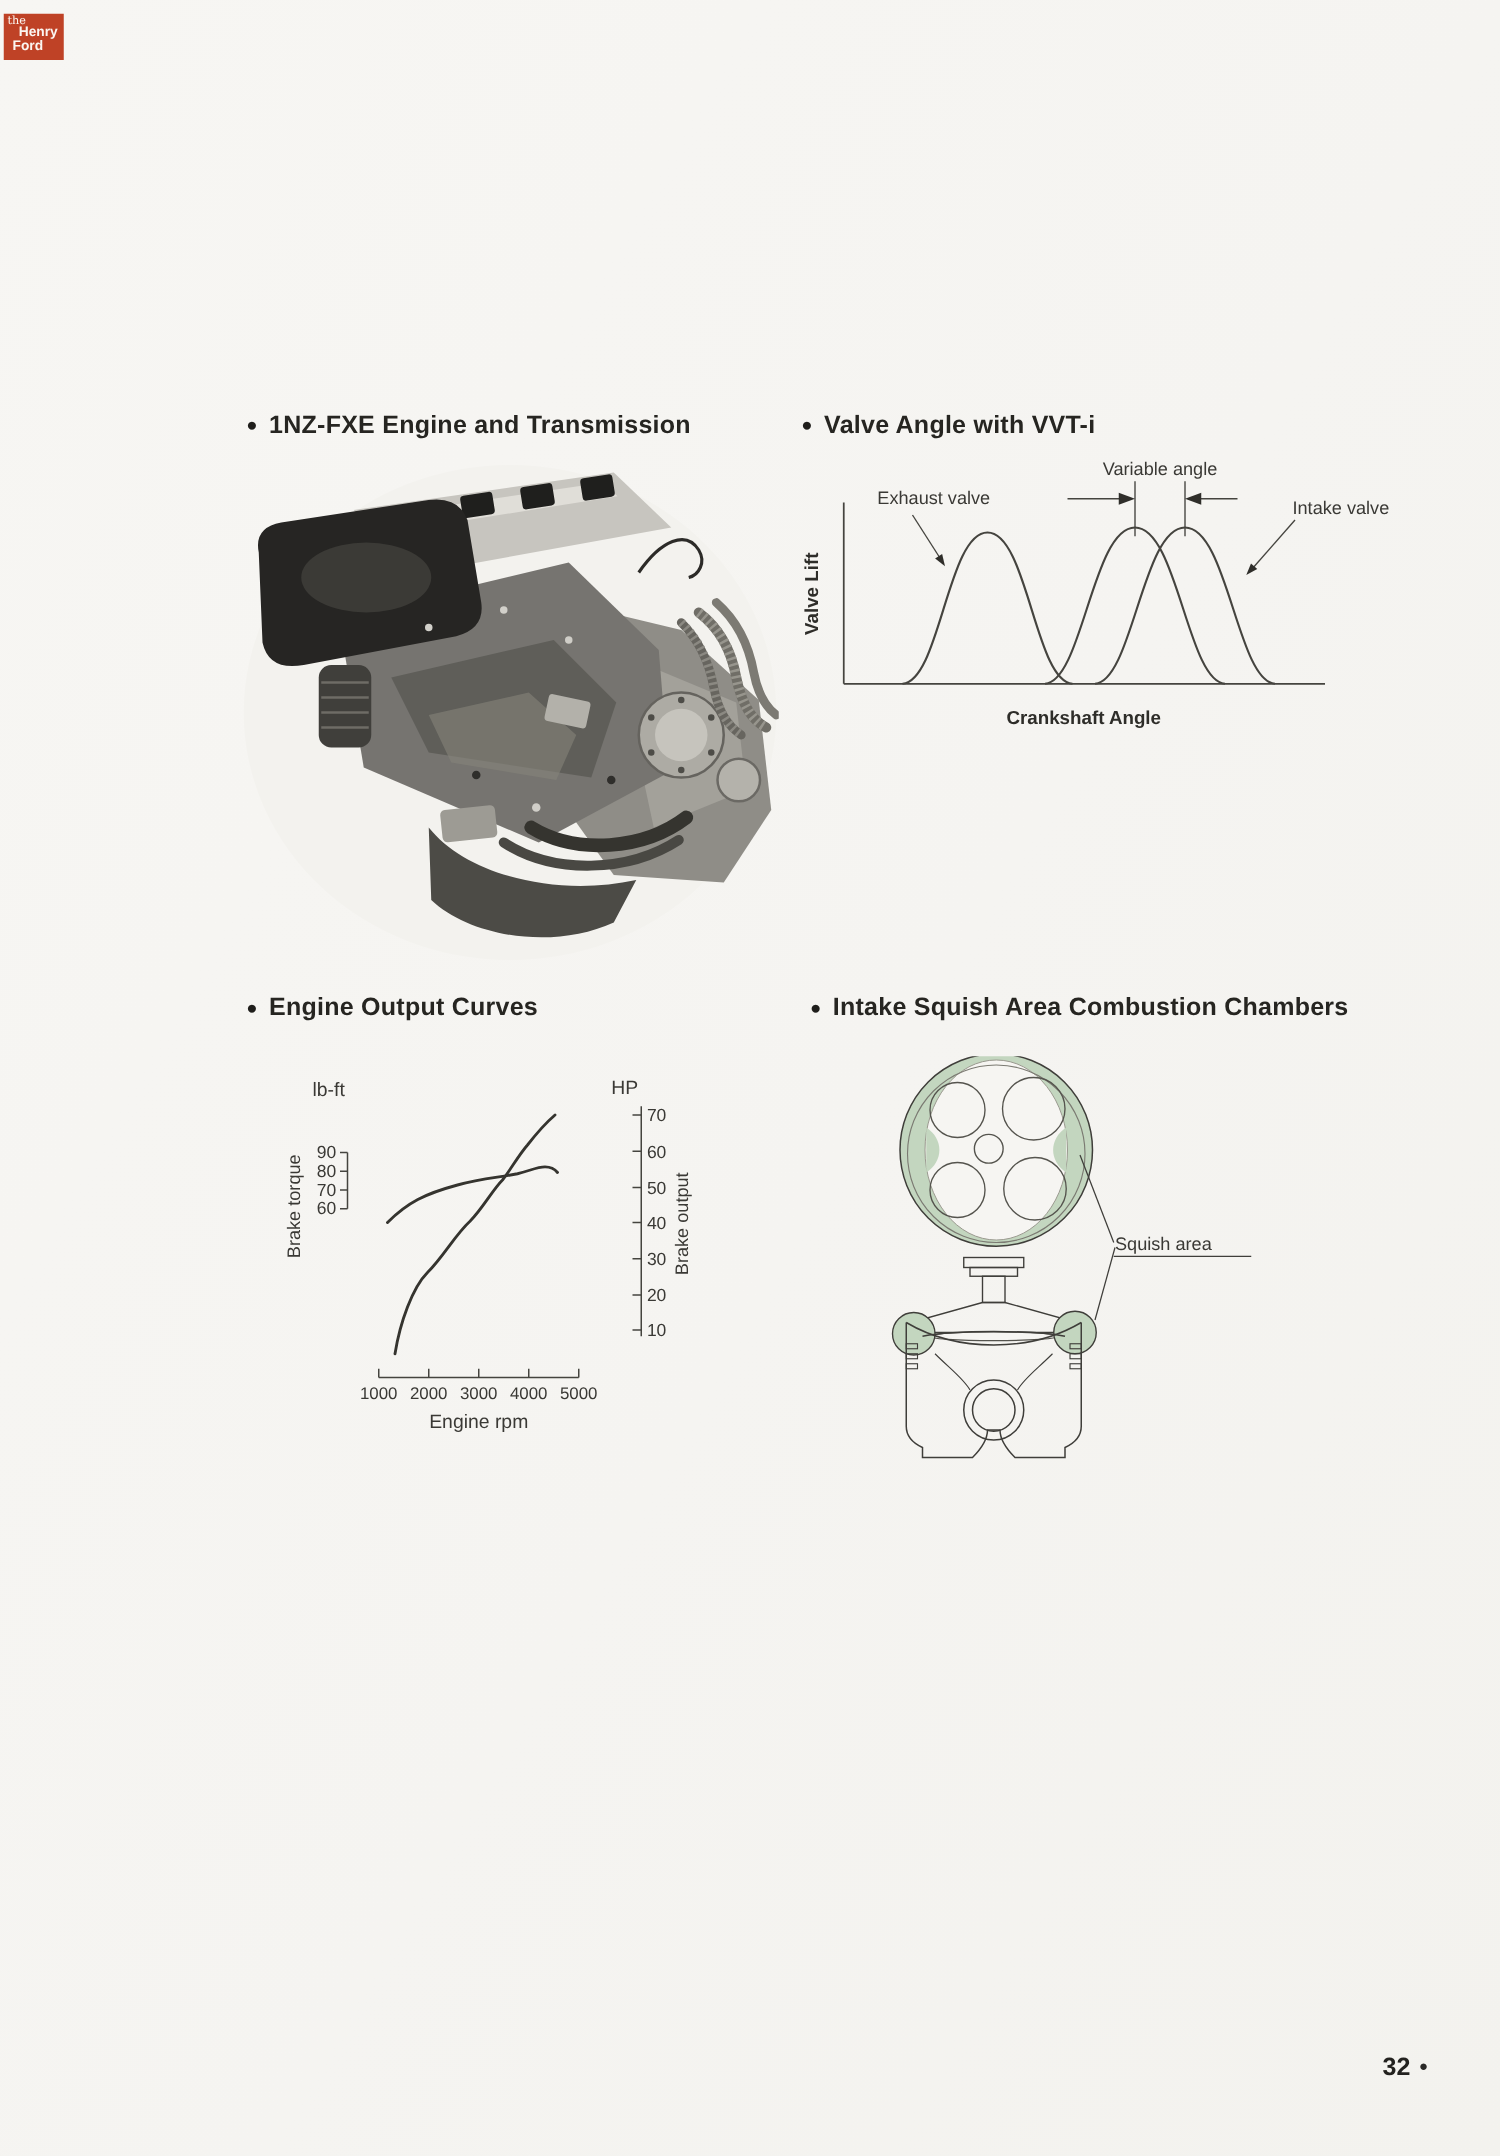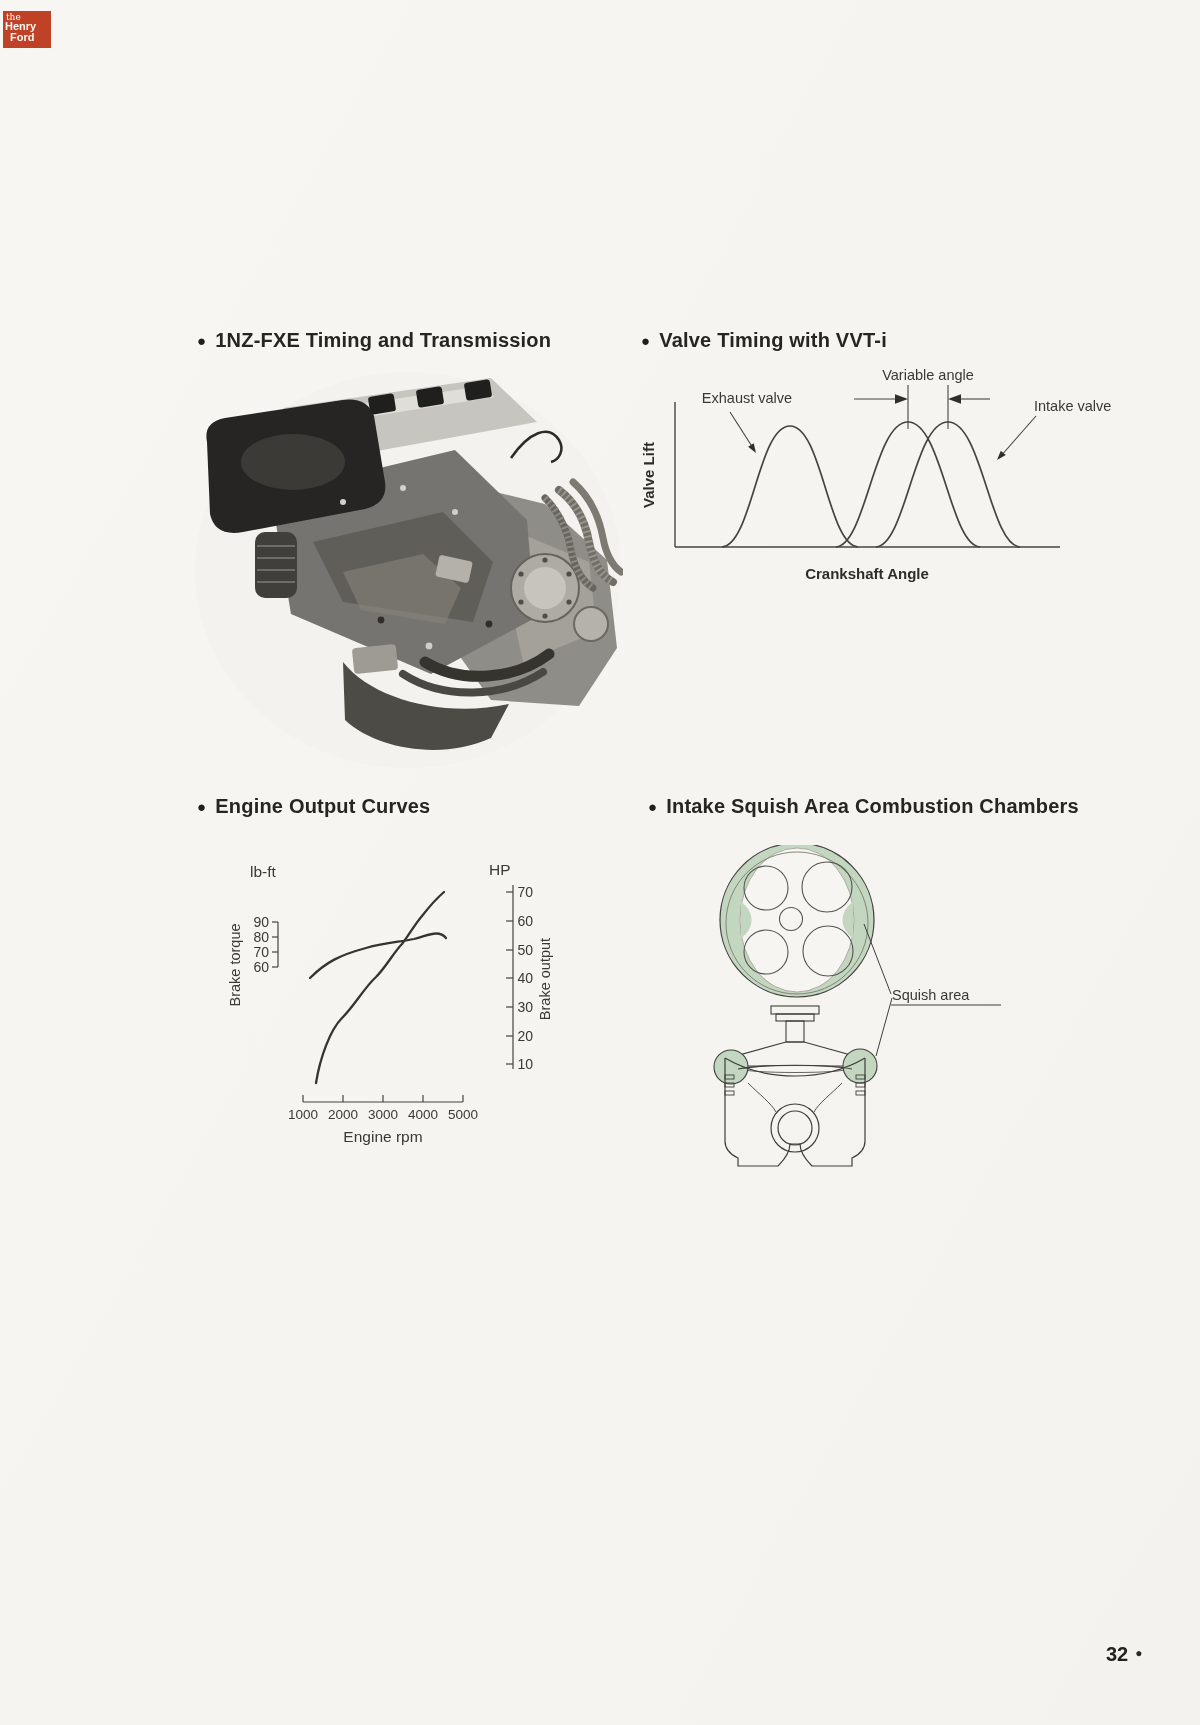--- a/index.html
+++ b/index.html
@@ -18,21 +18,21 @@
     position:absolute;display:flex;align-items:center;gap:9px;
     font-weight:bold;font-size:20px;color:#262521;letter-spacing:.2px;
     white-space:nowrap;
   }
   .section-title .bullet{font-size:15px;line-height:15px;color:#1f1e1b;}
   .logo{
     position:absolute;left:3px;top:11px;width:48px;height:37px;
     background:#bf4226;color:#fbf6f1;overflow:hidden;
   }
   .logo .l1{font-family:"DejaVu Serif",serif;font-size:9px;line-height:9px;margin:2px 0 0 3px;}
-  .logo .l2{font-weight:bold;font-size:11px;line-height:9px;margin-left:2px;}
+  .logo .l2{font-weight:bold;font-size:11px;line-height:9px;margin-left:12px;}
   .logo .l3{font-weight:bold;font-size:11px;line-height:12px;margin-left:7px;}
   .pageno{
     position:absolute;left:1106px;top:1643px;display:flex;gap:7px;
     font-weight:bold;font-size:20px;color:#23221f;
   }
   .pageno .dot{font-size:12px;margin-top:3px;color:#2a2927;}
   svg text{font-family:"Liberation Sans",sans-serif;fill:#3a3935;}
   .dlabel{font-size:14.5px;}
   .dlabel-b{font-size:15px;font-weight:bold;fill:#2e2d29;}
   .tick{font-size:14px;}
@@ -45,25 +45,25 @@
 <div class="page">
 
   <div class="logo">
     <div class="l1">the</div>
     <div class="l2">Henry</div>
     <div class="l3">Ford</div>
   </div>
 
   <div class="section-title" style="left:197px;top:329px">
     <span class="bullet">●</span>
-    <span>1NZ-FXE Timing and Transmission</span>
+    <span>1NZ-FXE Engine and Transmission</span>
   </div>
   <div class="section-title" style="left:641px;top:329px">
     <span class="bullet">●</span>
-    <span>Valve Timing with VVT-i</span>
+    <span>Valve Angle with VVT-i</span>
   </div>
   <div class="section-title" style="left:197px;top:795px">
     <span class="bullet">●</span>
     <span>Engine Output Curves</span>
   </div>
   <div class="section-title" style="left:648px;top:795px">
     <span class="bullet">●</span>
     <span>Intake Squish Area Combustion Chambers</span>
   </div>
 

